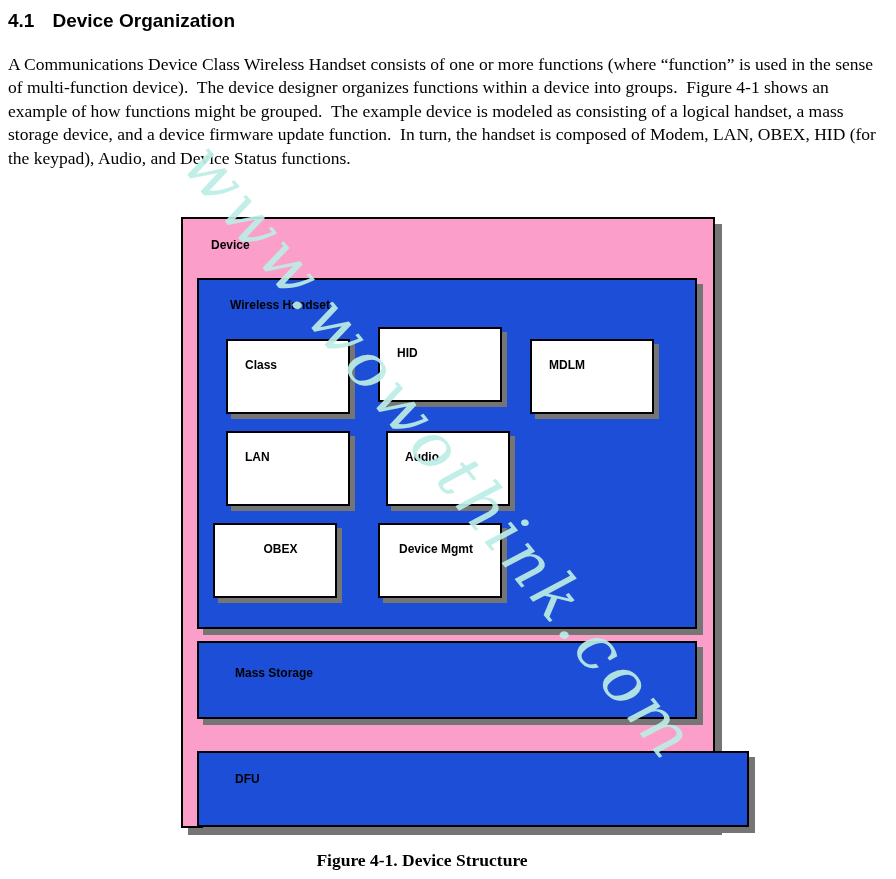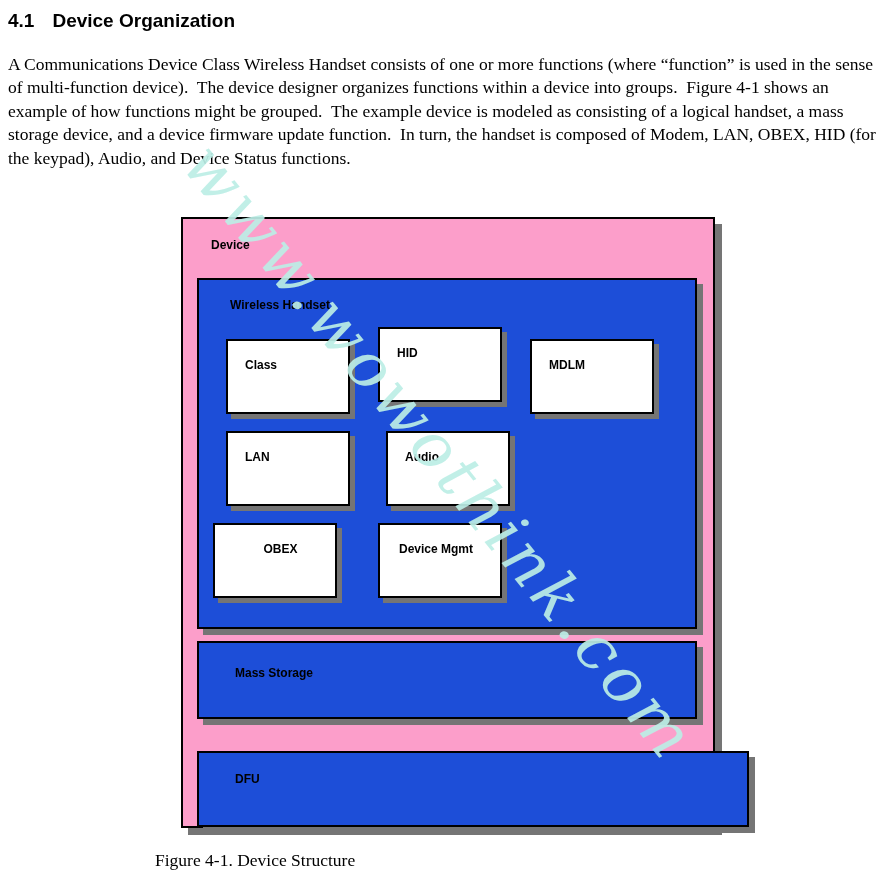--- a/index.html
+++ b/index.html
@@ -96,23 +96,23 @@
     white-space: nowrap;
     color: var(--watermark, #BCEEE6);
     opacity: 0.92;
     z-index: 5;
     pointer-events: none;
   }
 
   .caption {
     margin: 22px 0 0 155px;
     width: 534px;
-    text-align: left;
+    text-align: center;
     font-family: "Liberation Serif", serif;
-    font-weight: normal;
+    font-weight: bold;
     font-size: 17.5px;
   }
 </style>
 </head>
 <body>
 
 <main>
 
   <h1 class="heading">
     <span>4.1</span>

